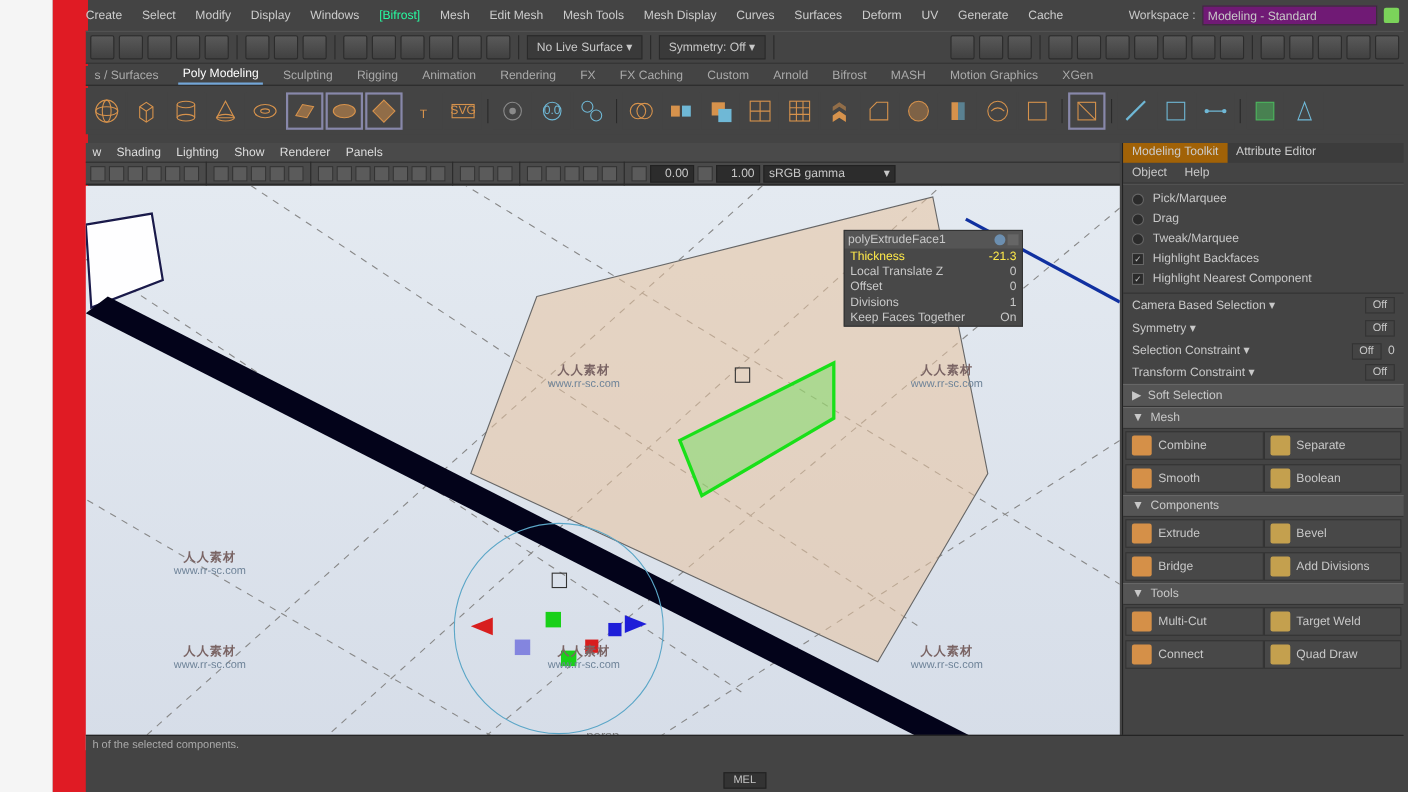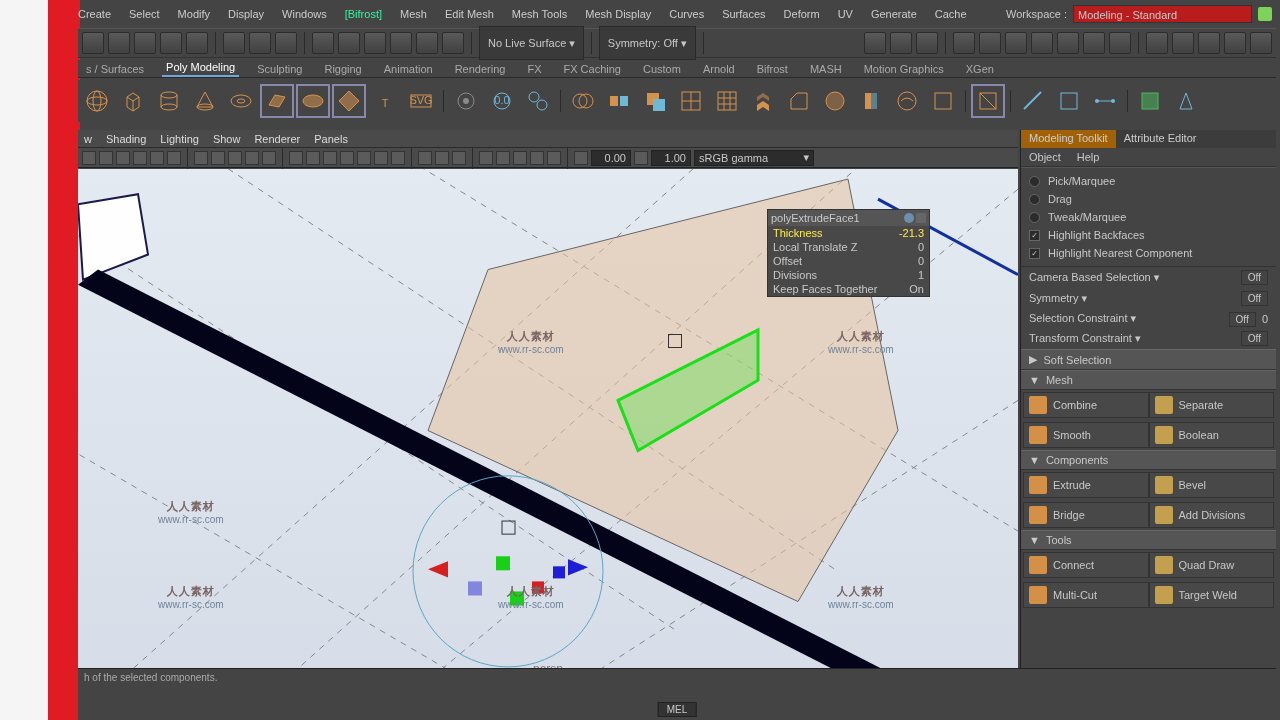--- a/index.html
+++ b/index.html
@@ -3,26 +3,26 @@
 <meta charset="utf-8">
 <style>
   *{box-sizing:border-box;margin:0;padding:0;font-family:Arial,Helvetica,sans-serif;font-size:11px;color:#c8c8c8}
   body{background:#444;width:1280px;height:720px;overflow:hidden;position:relative}
   .redbar{position:absolute;left:48px;top:0;width:32px;height:720px;background:#e01b24}
   .leftpad{position:absolute;left:0;top:0;width:48px;height:720px;background:#f5f5f5}
   .menubar{position:absolute;left:78px;top:5px;right:4px;height:18px;display:flex;gap:18px;align-items:center}
   .menubar span{color:#ccc}
   .bifrost{color:#28faa0!important}
   .wsarea{position:absolute;right:8px;top:5px;display:flex;gap:6px;align-items:center}
-  .wsdd{display:inline-block;width:179px;height:18px;line-height:18px;background:#b91c1c;border:1px solid #333;padding:0 4px}
+  .wsdd{display:inline-block;width:159px;height:18px;line-height:18px;background:#701a75;border:1px solid #333;padding:0 4px}
   .lockicon{display:inline-block;width:14px;height:14px;background:#7bd35a;border-radius:2px}
   .shelfbar{position:absolute;left:78px;right:4px;top:28px;height:30px;background:#444;display:flex;align-items:center;gap:4px;padding:0 4px;border-top:1px solid #555;border-bottom:1px solid #333}
   .tb{width:22px;height:22px;background:linear-gradient(#595959,#414141);border:1px solid #2c2c2c;border-radius:2px}
   .sep{width:1px;height:22px;background:#2a2a2a;margin:0 3px}
-  .dropfield{height:34px;line-height:20px;background:#3a3a3a;border:1px solid #2a2a2a;padding:0 8px;display:flex;align-items:center}
+  .dropfield{height:22px;line-height:20px;background:#3a3a3a;border:1px solid #2a2a2a;padding:0 8px;display:flex;align-items:center}
   .shelftabs{position:absolute;left:78px;right:4px;top:60px;height:18px;background:#444;display:flex;align-items:flex-end;gap:14px;padding-left:4px;border-bottom:1px solid #2a2a2a}
   .shelftabs span{color:#aaa;padding:2px 4px}
   .shelftabs .active{color:#fff;border-bottom:2px solid #73a6d8}
   .shelfrow{position:absolute;left:78px;right:4px;top:80px;height:42px;background:#444;display:flex;align-items:center;gap:2px;padding:2px}
   .sbtn{width:34px;height:34px;background:#444;border:none;display:flex;align-items:center;justify-content:center}
   .sbtn svg{display:block}
   .sbtn.sel{outline:2px solid #88a;outline-offset:-2px}
   .panelbar{position:absolute;left:78px;top:130px;right:262px;height:18px;background:#4a4a4a;display:flex;align-items:center;gap:14px;padding-left:6px;border-bottom:1px solid #2a2a2a}
   .panelbar span{color:#ddd}
   .iconrow{position:absolute;left:78px;top:148px;right:262px;height:20px;background:#4a4a4a;display:flex;align-items:center;gap:3px;padding:0 4px;border-bottom:1px solid #222}
@@ -583,35 +583,35 @@
         <span>Add Divisions</span>
       </div>
   </div>
   <div class="accordion">
       <span>▼</span>
       <span>Tools</span>
     </div>
   <div class="btnrow">
     <div class="toolbtn">
         <span class="cb"></span>
+        <span>Multi-Cut</span>
+      </div>
+    <div class="toolbtn">
+        <span class="cb2"></span>
+        <span>Target Weld</span>
+      </div>
+  </div>
+  <div class="btnrow">
+    <div class="toolbtn">
+        <span class="cb"></span>
         <span>Connect</span>
       </div>
     <div class="toolbtn">
         <span class="cb2"></span>
         <span>Quad Draw</span>
-      </div>
-  </div>
-  <div class="btnrow">
-    <div class="toolbtn">
-        <span class="cb"></span>
-        <span>Multi-Cut</span>
-      </div>
-    <div class="toolbtn">
-        <span class="cb2"></span>
-        <span>Target Weld</span>
       </div>
   </div>
 </div>
 
 <div class="status">
   <div class="line1">h of the selected components.</div>
   <div class="melbox">MEL</div>
 </div>
 
 </body></html>

